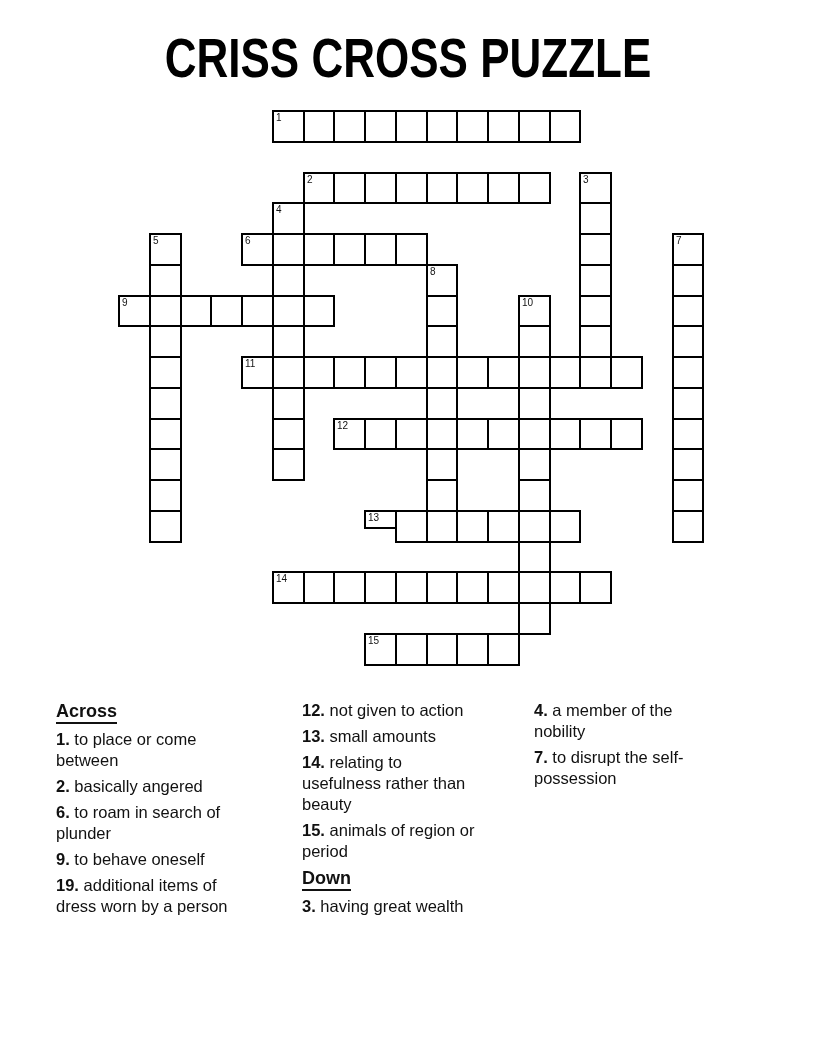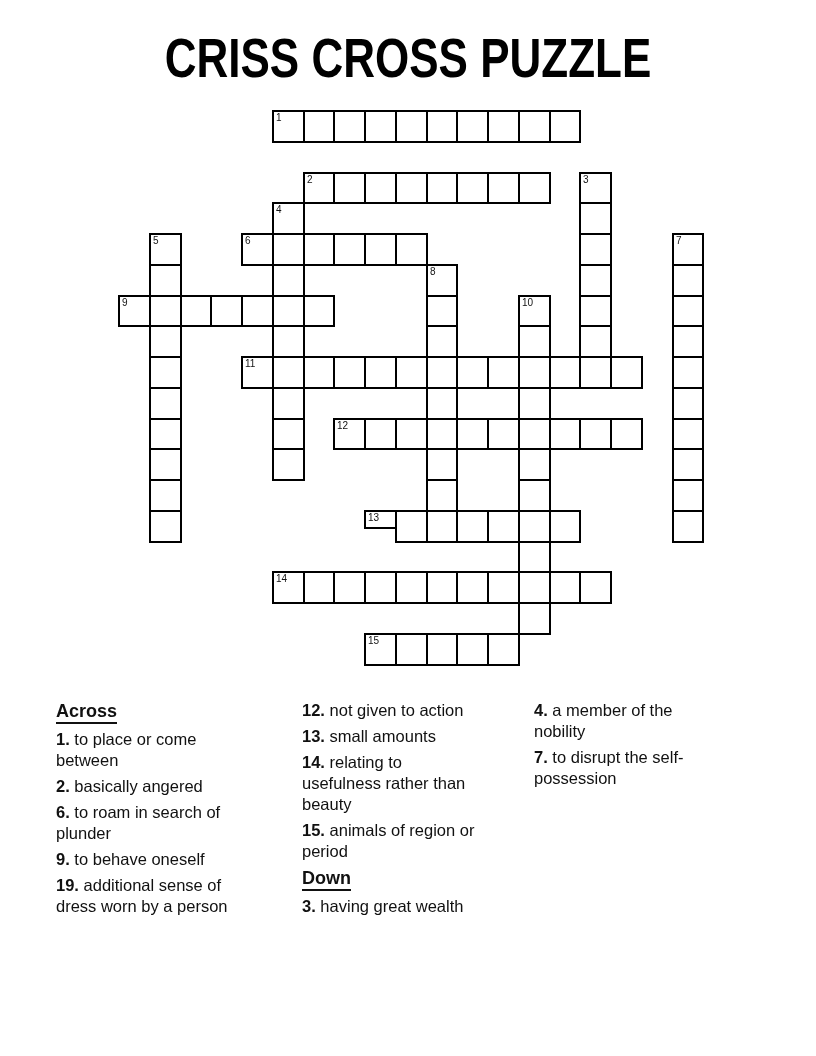--- a/index.html
+++ b/index.html
@@ -196,21 +196,21 @@
       <div class="cell" style="border-color: rgb(0, 0, 0); background: rgb(255, 255, 255); left: 456px; top: 633px; width: 33px; height: 33px;"></div>
       <div class="cell" style="border-color: rgb(0, 0, 0); background: rgb(255, 255, 255); left: 487px; top: 633px; width: 33px; height: 33px;"></div>
     </div>
 
   <div class="clue-col col1">
     <h2><span class="hd">Across</span></h2>
     <p class="clue"><span class="n">1.</span> <span>to place or come between</span></p>
     <p class="clue"><span class="n">2.</span> <span>basically angered</span></p>
     <p class="clue"><span class="n">6.</span> <span>to roam in search of plunder</span></p>
     <p class="clue"><span class="n">9.</span> <span>to behave oneself</span></p>
-    <p class="clue"><span class="n">19.</span> <span>additional sense of dress worn by a person</span></p>
+    <p class="clue"><span class="n">19.</span> <span>additional items of dress worn by a person</span></p>
   </div>
 
   <div class="clue-col col2">
     <p class="clue"><span class="n">12.</span> <span>not given to action</span></p>
     <p class="clue"><span class="n">13.</span> <span>small amounts</span></p>
     <p class="clue"><span class="n">14.</span> <span>relating to usefulness rather than beauty</span></p>
     <p class="clue"><span class="n">15.</span> <span>animals of region or period</span></p>
     <h2><span class="hd">Down</span></h2>
     <p class="clue"><span class="n">3.</span> <span>having great wealth</span></p>
   </div>

